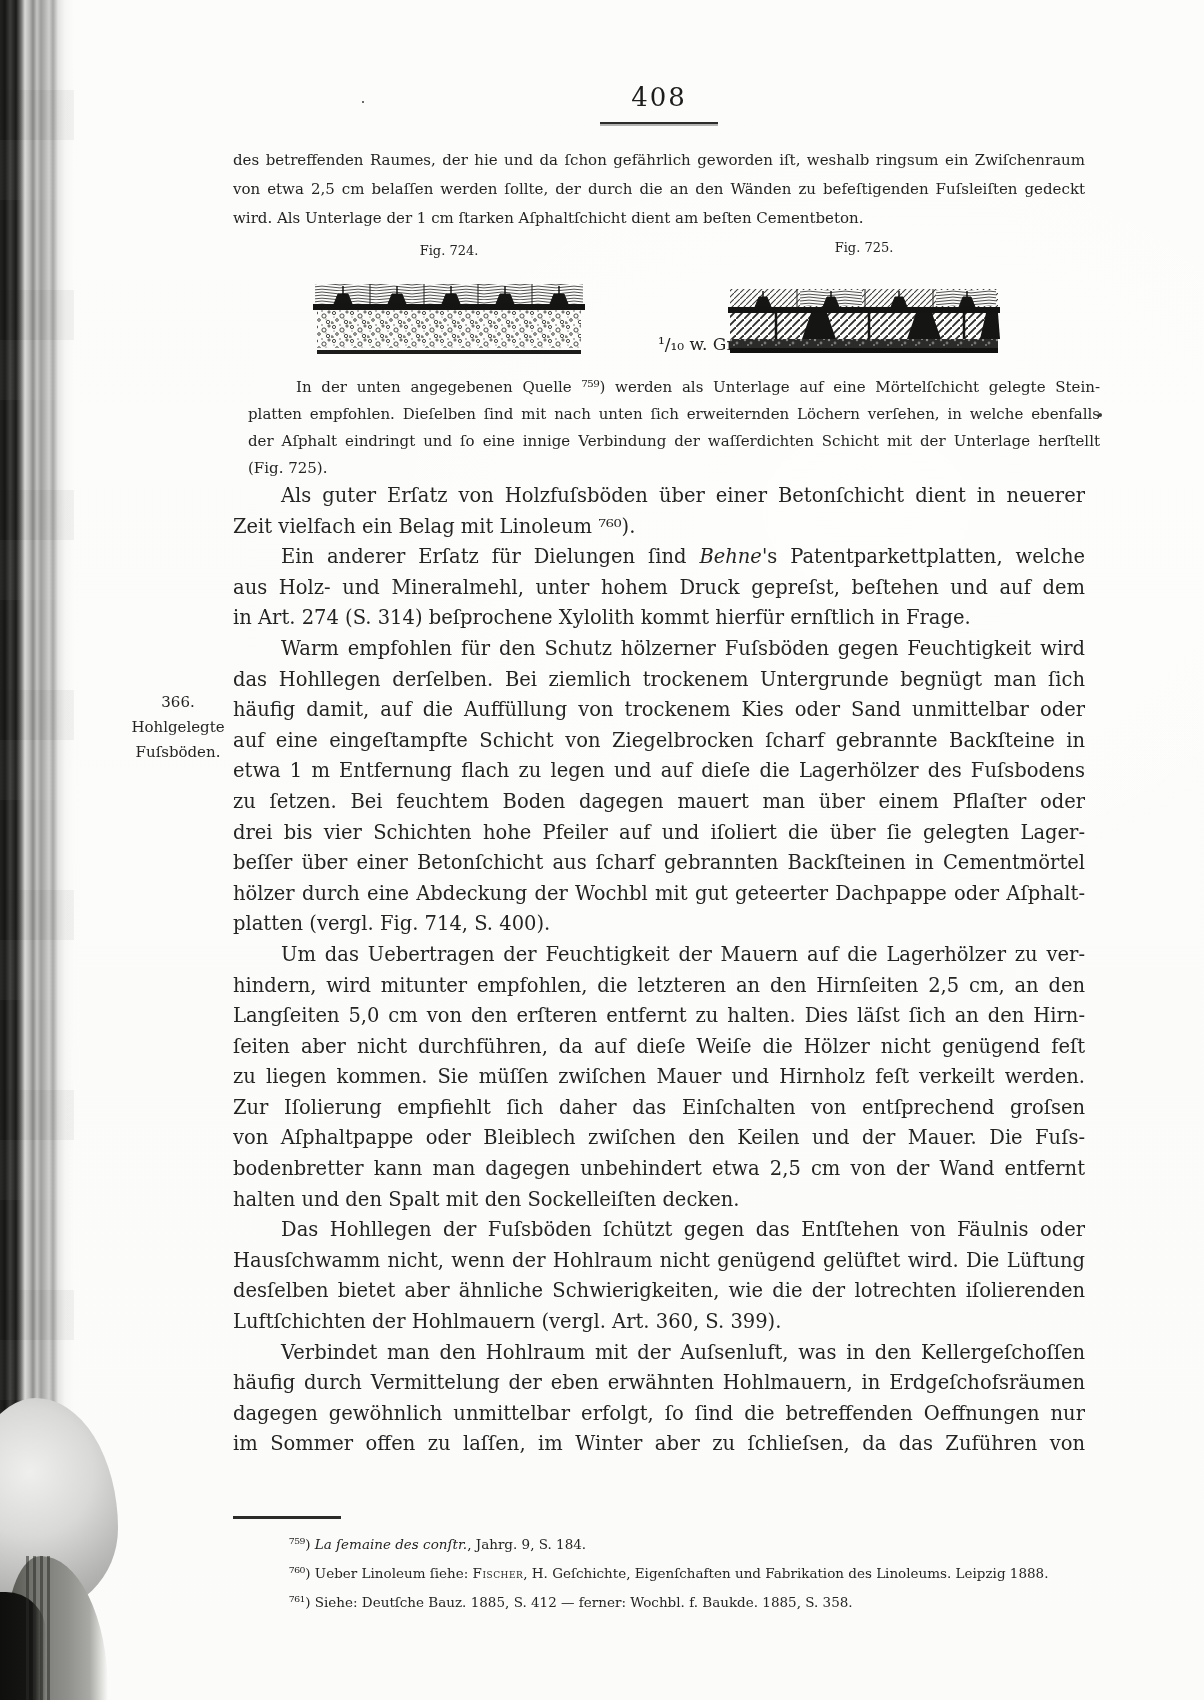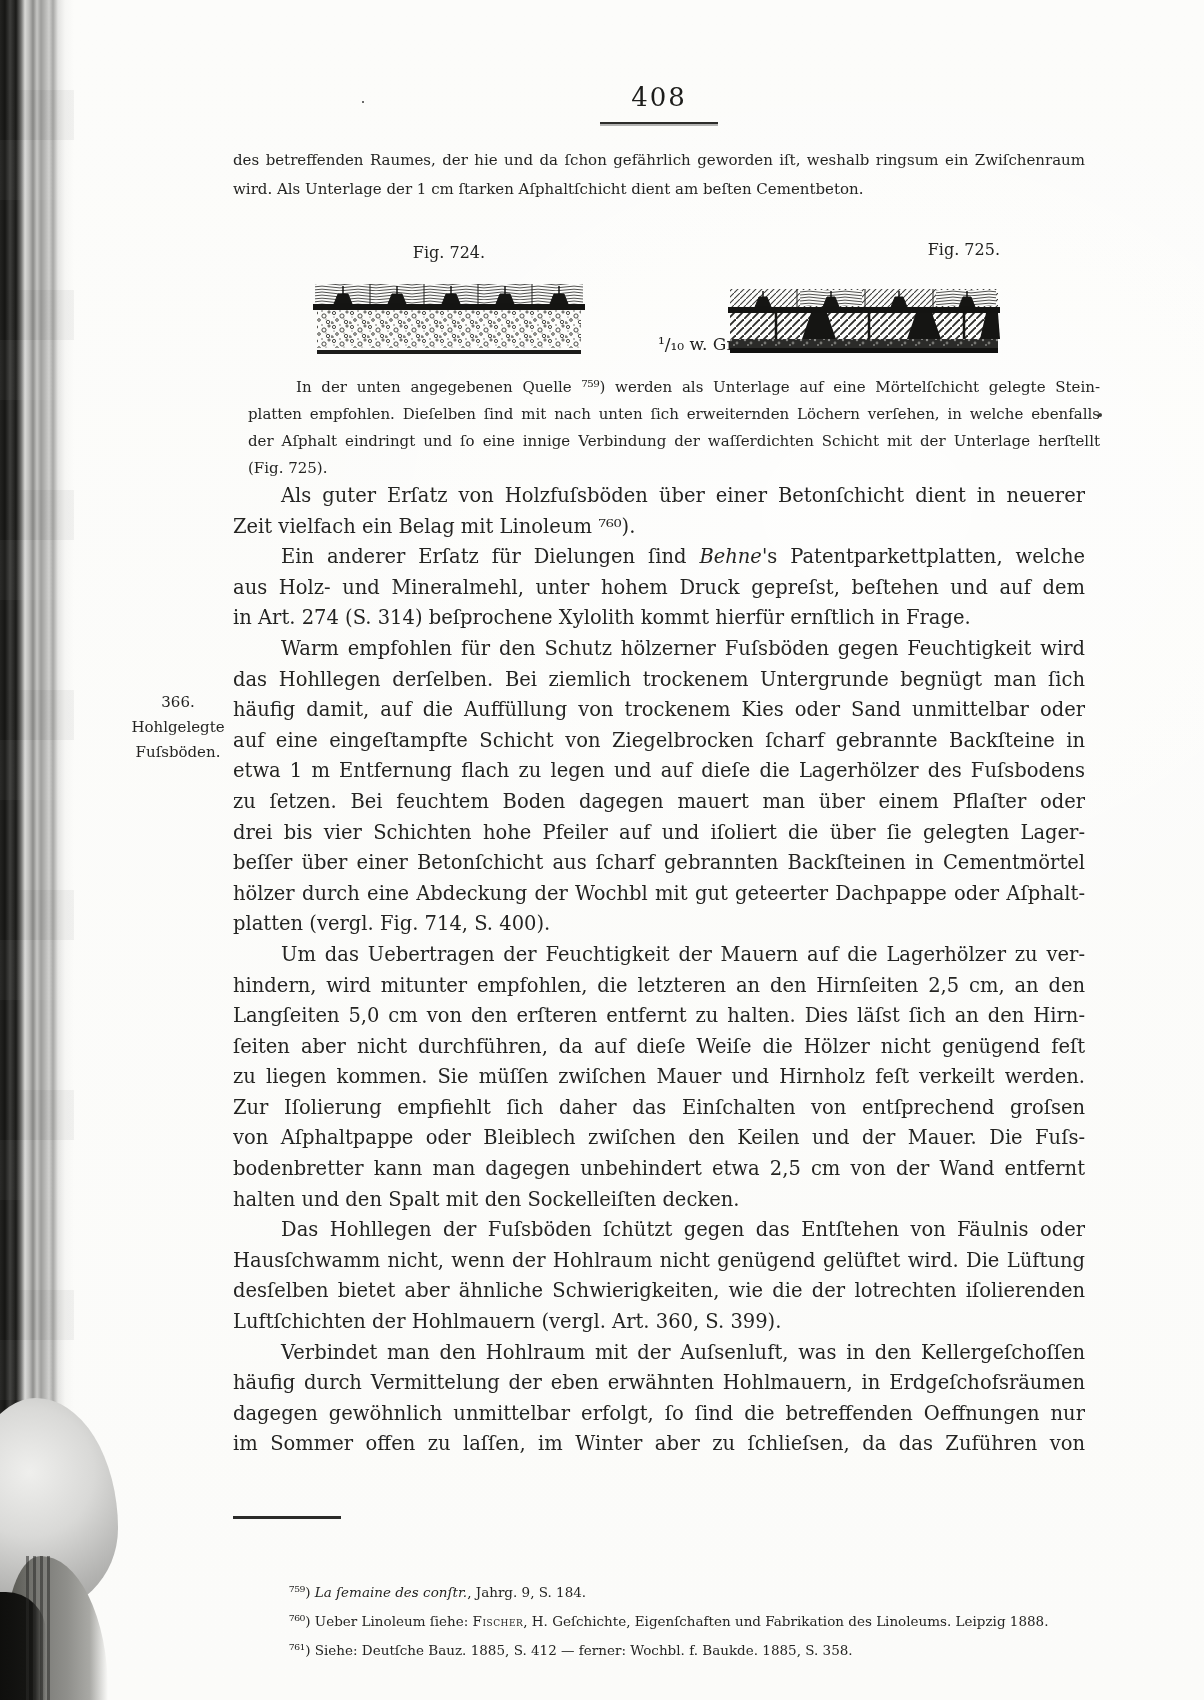--- a/index.html
+++ b/index.html
@@ -75,34 +75,34 @@
   #source-note{top:374px;margin-left:15px;}
   #main-text{top:481px;}
 
   
   .margin-note{
     position:absolute;left:128px;top:690px;width:100px;z-index:1;
     text-align:center;font-size:15px;line-height:25px;color:#242422;
   }
 
   
-  .figlabel{position:absolute;width:272px;text-align:center;font-size:16px;color:#222220;z-index:1;}
+  .figlabel{position:absolute;width:272px;text-align:center;font-size:13px;color:#222220;z-index:1;}
   #label-724{left:313px;top:243px;}
-  #label-725{left:728px;top:240px;text-align:right;}
+  #label-725{left:728px;top:240px;}
   .figsvg{position:absolute;z-index:1;}
   #fig724{left:313px;top:282px;}
   #fig725{left:728px;top:287px;}
   .scalenote{
     position:absolute;left:628px;top:334px;width:140px;text-align:center;
     font-size:17px;color:#222220;z-index:1;
   }
 
   
   .footnote-rule{position:absolute;left:233px;top:1516px;width:108px;height:3px;background:#2b2b29;}
-  #footnotes{position:absolute;left:289px;top:1530px;width:800px;z-index:1;margin-top:48px;}
+  #footnotes{position:absolute;left:289px;top:1530px;width:800px;z-index:1;}
   .fline{height:29px;line-height:29px;font-size:13.5px;}
   .fline .italic{font-style:italic;}
   .fline .smallcaps{font-variant:small-caps;letter-spacing:.5px;}
 </style>
 </head>
 <body>
 
 <div class="page">
 
   <div class="binding"></div>
@@ -112,20 +112,21 @@
   <div class="dark-corner"></div>
   <div class="finger-stripe"></div>
   <div class="ink-speck" style="left:1098px;top:413px;"></div>
   <div class="ink-speck" style="left:362px;top:101px;width:2px;height:2px;"></div>
 
   <div class="pageno">408</div>
   <div class="pageno-rule"></div>
 
   <div class="textcol" id="intro">
       <div class="sline jline">des betreffenden Raumes, der hie und da ſchon gefährlich geworden iſt, weshalb ringsum ein Zwiſchenraum</div>
+      <div class="sline jline">von etwa 2,5 cm belaſſen werden ſollte, der durch die an den Wänden zu befeſtigenden Fuſsleiſten gedeckt</div>
       <div class="sline lline">wird.  Als Unterlage der 1 cm ſtarken Aſphaltſchicht dient am beſten Cementbeton.</div>
     </div>
 
   <div class="figlabel" id="label-724">Fig. 724.</div>
   <div class="figlabel" id="label-725">Fig. 725.</div>
 
   <svg class="figsvg" id="fig724" width="272" height="74" viewBox="0 0 272 74">
     <defs>
       <pattern id="grain" width="36" height="9" patternUnits="userSpaceOnUse">
         <path d="M0,2 Q9,0 18,2 T36,2 M0,5 Q9,3.2 18,5 T36,5 M0,8 Q9,6.4 18,8 T36,8" stroke="#3c3c3a" stroke-width="0.9" fill="none"></path>

